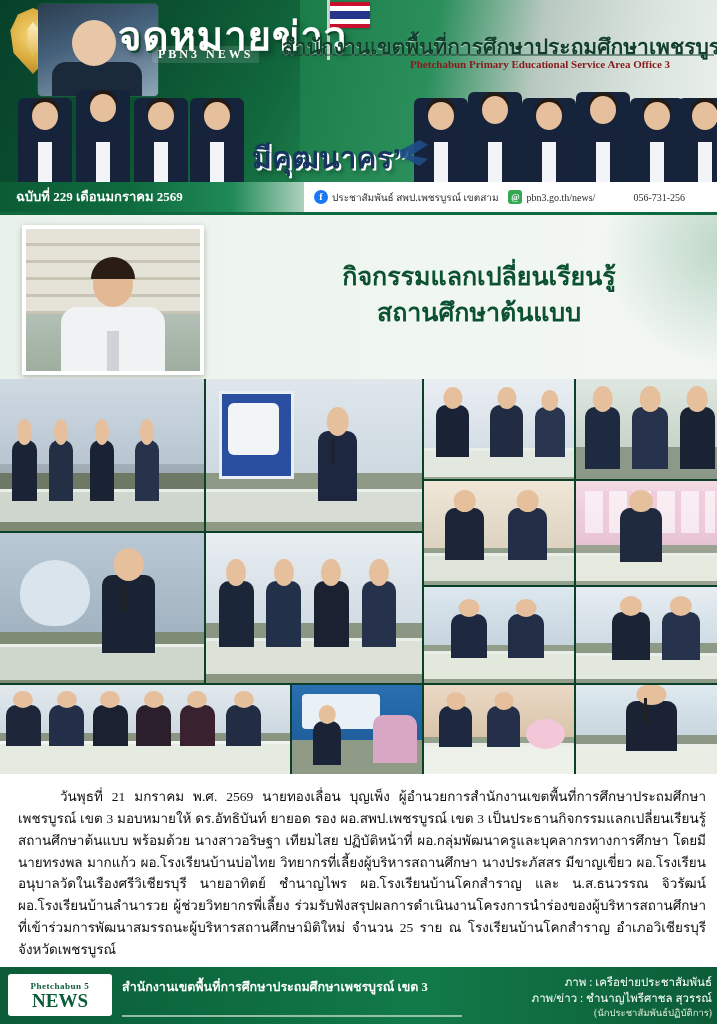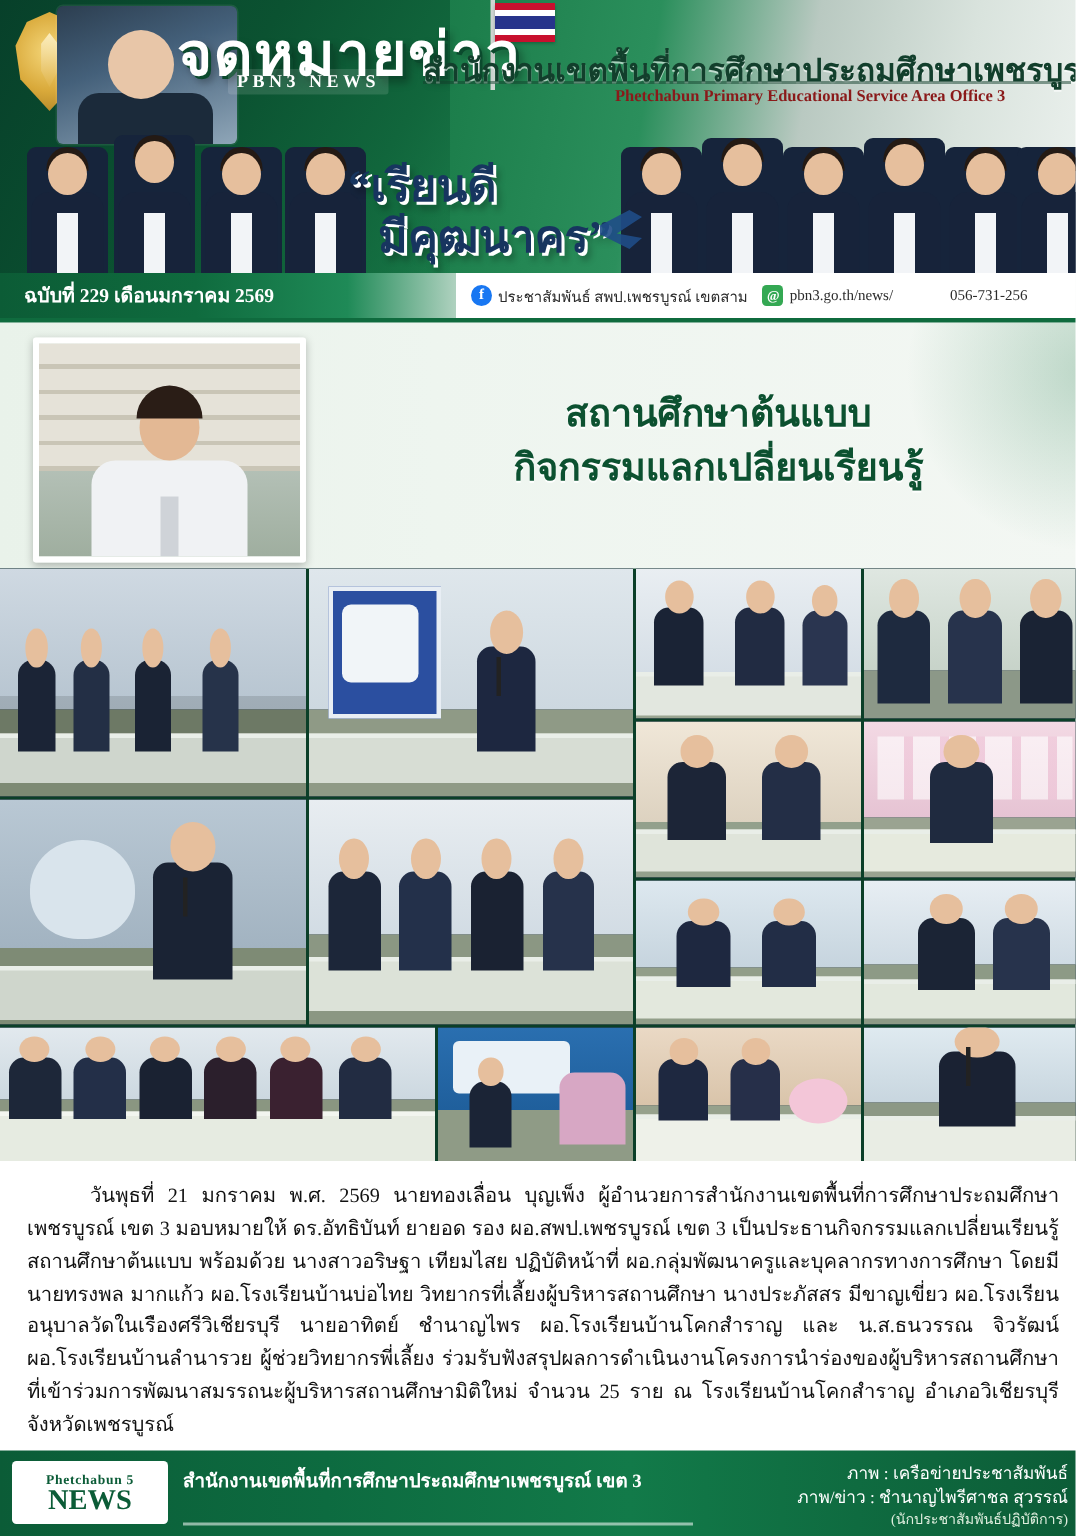--- a/index.html
+++ b/index.html
@@ -276,21 +276,20 @@
         </div>
       <div class="gp" style="left:678px;background:#16243b;">
           <div class="body"></div>
           <div class="shirt"></div>
           <div class="hair"></div>
           <div class="head"></div>
         </div>
     </div>
 
     <div class="slogan">
-      <div class="l1">“เรียนดี</div>
       <div class="l2">มีคุฒนาคร”</div>
       <div class="swoosh"></div>
     </div>
 
     <div class="hdr-foot"></div>
     <div class="hdr-foot-right">
       <span class="contact-item">
         <span class="fb-ico">f</span>
         <span>ประชาสัมพันธ์ สพป.เพชรบูรณ์ เขตสาม</span>
       </span>
@@ -309,22 +308,22 @@
   <div class="topic">
     <div class="leaf"></div>
     <div class="topic-photo">
       <div class="shelf"></div>
       <div class="person-body"></div>
       <div class="tie"></div>
       <div class="person-head"></div>
       <div class="person-hair"></div>
     </div>
     <div class="topic-text">
+      <div>กิจกรรมแลกเปลี่ยนเรียนรู้</div>
       <div>สถานศึกษาต้นแบบ</div>
-      <div>กิจกรรมแลกเปลี่ยนเรียนรู้</div>
     </div>
   </div>
 
   <div class="grid">
 
     <div class="cell" style="left:0;top:0;width:204px;height:152px;">
       <div class="wall" style="background:linear-gradient(180deg,#cfd9e2,#b6c4d0);"></div>
       <div class="floor" style="background:#7d8a74;"></div>
       <div class="chairrow"></div>
       <div class="tablebar"></div>

